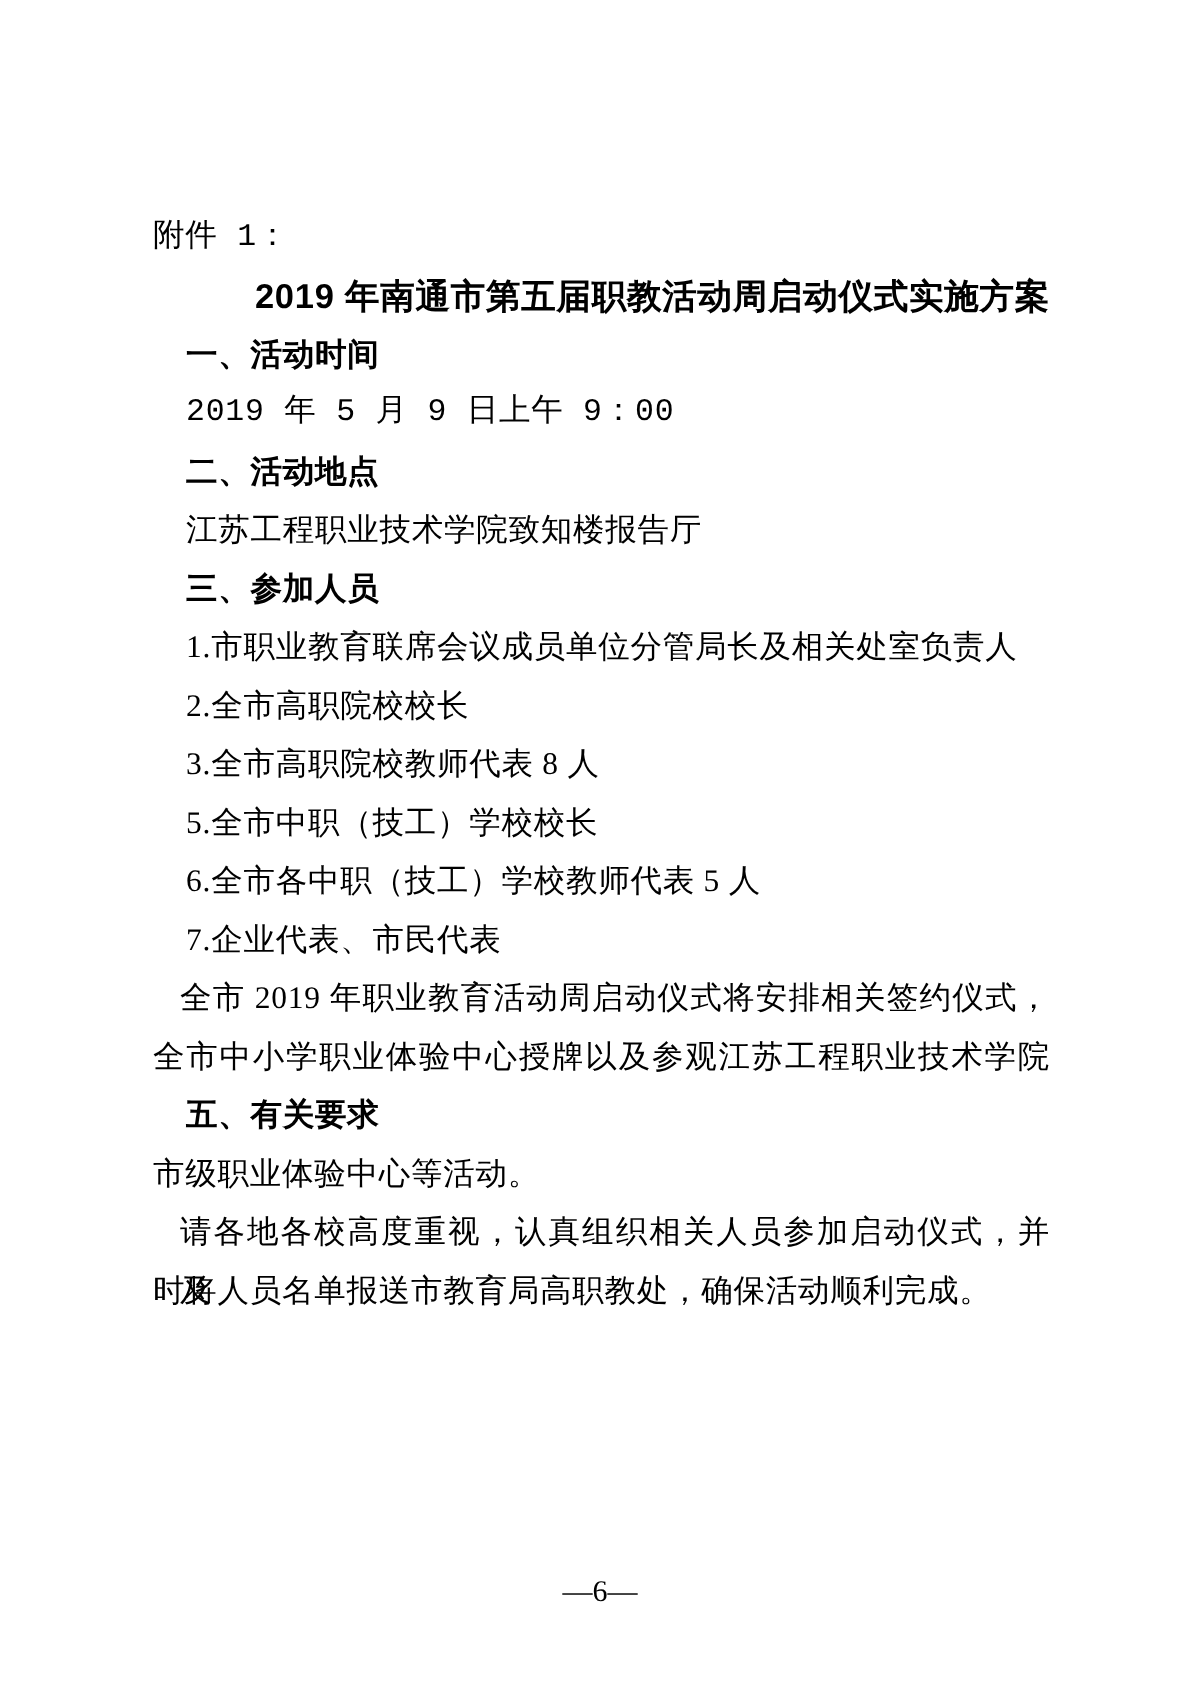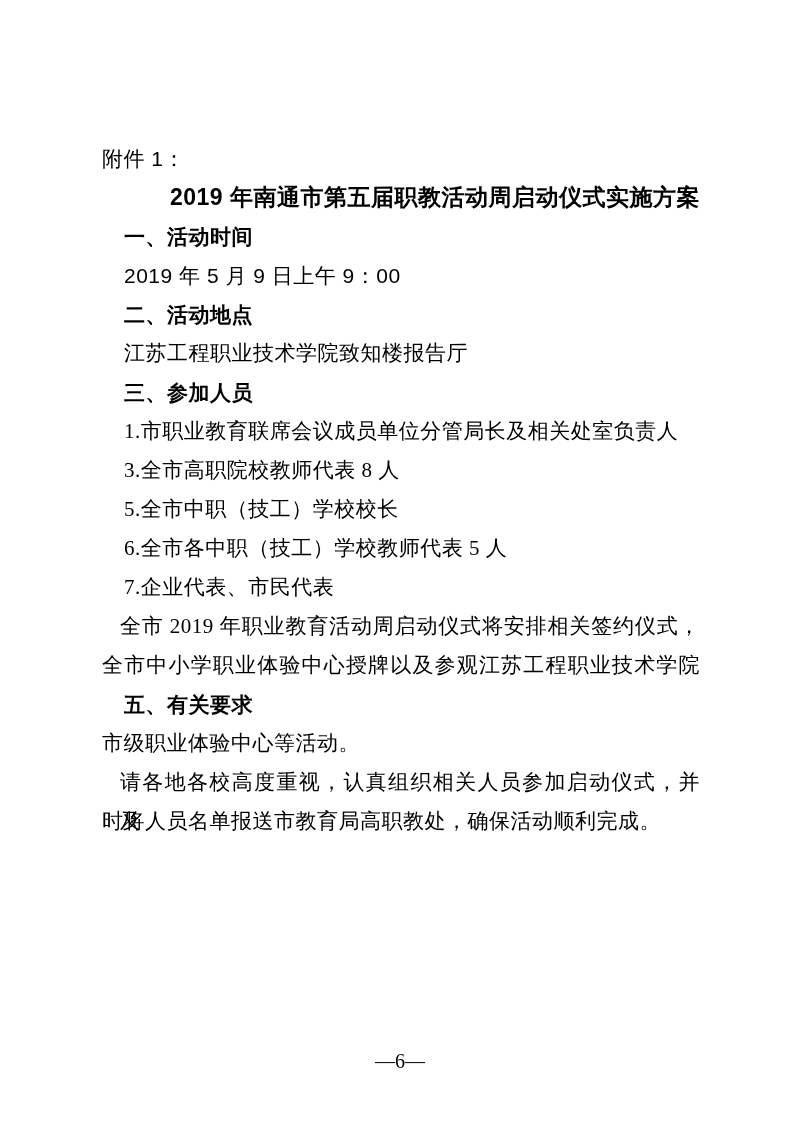--- a/index.html
+++ b/index.html
@@ -23,21 +23,21 @@
     line-height: 39px;
     font-size: 21px;
     letter-spacing: 0.5px;
   }
   
   .ind  { padding-left: 22px; }
   .pind { padding-left: 18px; }
   
   .serif-line {
     font-weight: 400;
-    font-family: Liberation Sans, sans-serif;
+    font-family: Liberation Mono, monospace;
   }
   
   .body-line {
     font-weight: 400;
     font-family: "Liberation Serif", "DejaVu Serif", serif;
   }
   
   .hd-line {
     font-weight: 700;
     font-family: "Liberation Sans", "DejaVu Sans", sans-serif;
@@ -80,20 +80,21 @@
   <h1 class="doc-title">2019 年南通市第五届职教活动周启动仪式实施方案</h1>
 
   <div class="line hd-line ind">一、活动时间</div>
   <div class="line serif-line ind">2019 年 5 月 9 日上午 9：00</div>
 
   <div class="line hd-line ind">二、活动地点</div>
   <div class="line body-line ind">江苏工程职业技术学院致知楼报告厅</div>
 
   <div class="line hd-line ind">三、参加人员</div>
   <div class="line body-line ind">1.市职业教育联席会议成员单位分管局长及相关处室负责人</div>
+  <div class="line body-line ind">2.全市高职院校校长</div>
   <div class="line body-line ind">3.全市高职院校教师代表 8 人</div>
   <div class="line body-line ind">5.全市中职（技工）学校校长</div>
   <div class="line body-line ind">6.全市各中职（技工）学校教师代表 5 人</div>
   <div class="line body-line ind">7.企业代表、市民代表</div>
 
   <div class="line body-line pind fill">全市 2019 年职业教育活动周启动仪式将安排相关签约仪式，</div>
   <div class="line body-line fill">全市中小学职业体验中心授牌以及参观江苏工程职业技术学院</div>
   <div class="line hd-line ind">五、有关要求</div>
 
   <div class="line body-line">市级职业体验中心等活动。</div>

